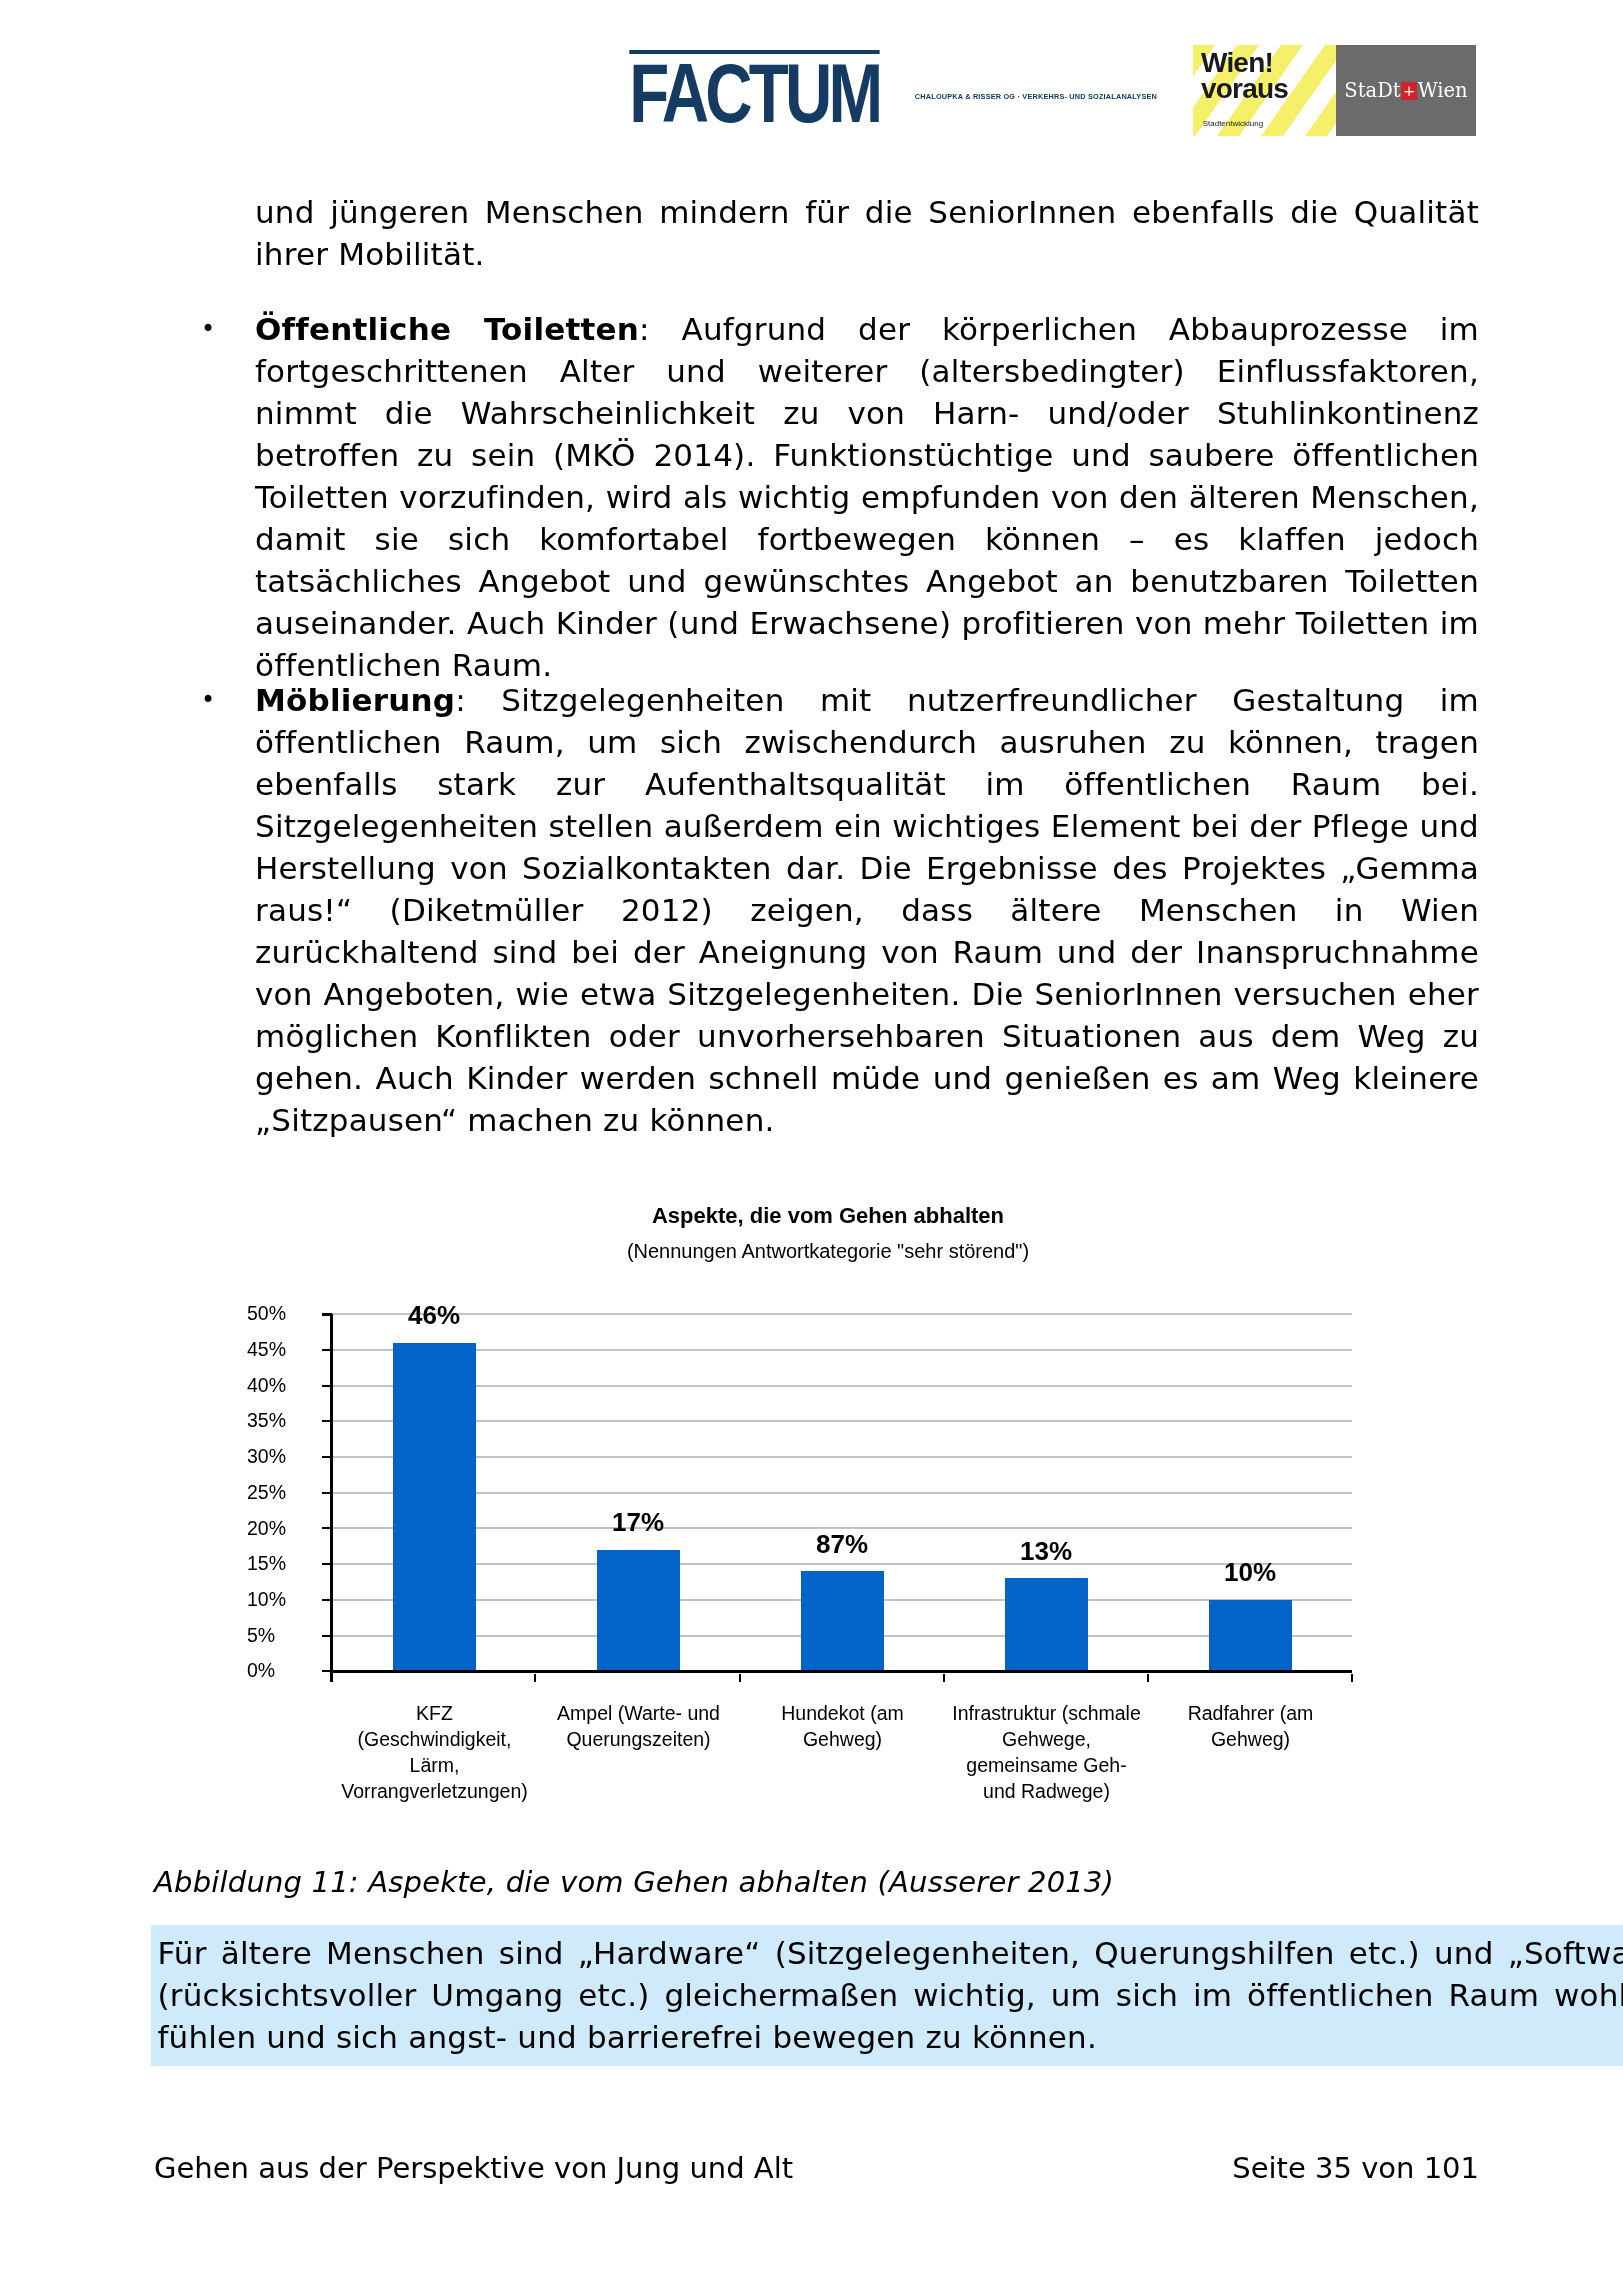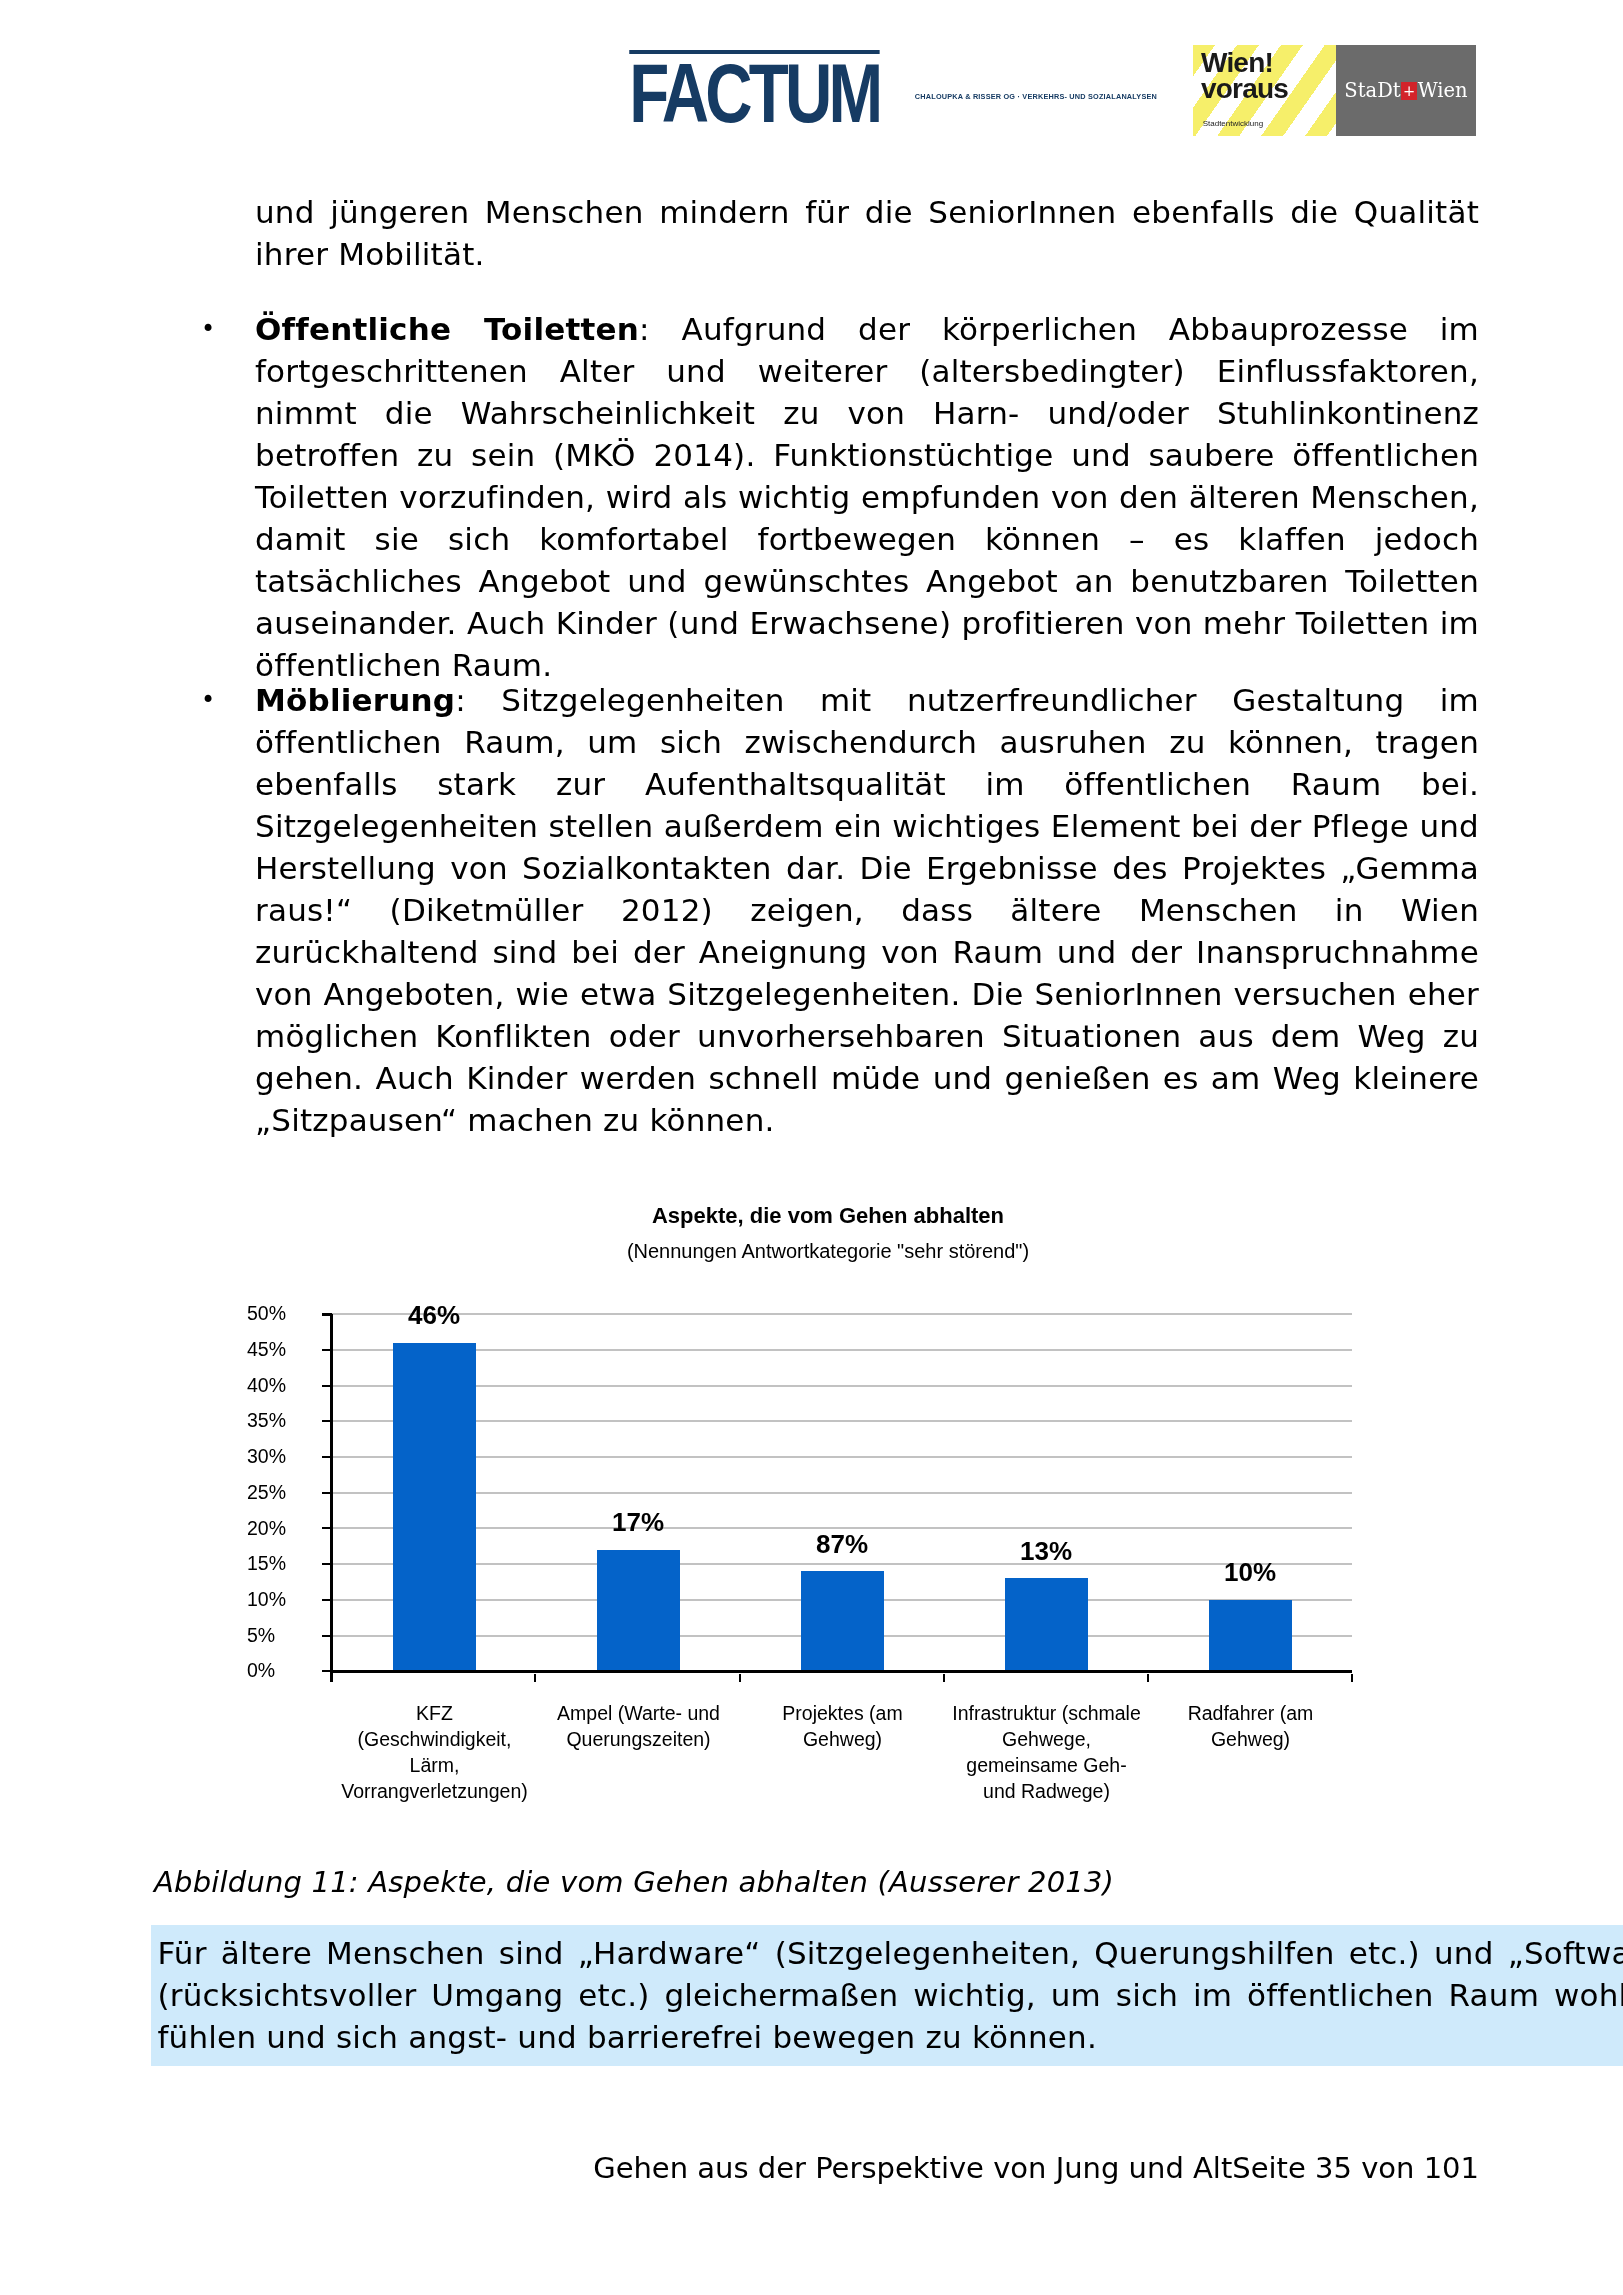--- a/index.html
+++ b/index.html
@@ -50,21 +50,21 @@
 
   
   .caption { position: absolute; left: 154px; top: 1865px; font-size: 29px; font-style: italic; letter-spacing: 0.2px; }
 
   
   .highlight { position: absolute; left: 151px; top: 1925px; width: 1534px; padding: 6.5px 6.5px 8px 6.5px; background: #cfeafb;
                font-size: 31px; line-height: 42px; text-align: justify; letter-spacing: 0.2px; box-sizing: border-box; }
   .highlight p { margin: 0; }
 
   
-  .footer { position: absolute; top: 2151px; left: 154px; width: 1325px; display: flex; justify-content: flex-end; font-size: 29px; }
+  .footer { position: absolute; top: 2151px; left: 154px; width: 1325px; display: flex; justify-content: space-between; font-size: 29px; }
 </style>
 </head>
 <body>
 
 <div class="logos">
   <div class="factum">
     <div class="factum-word">FACTUM</div>
     <div class="factum-sub">CHALOUPKA &amp; RISSER OG · VERKEHRS- UND SOZIALANALYSEN</div>
   </div>
   <div class="wien-voraus">
@@ -159,21 +159,21 @@
         <div>KFZ</div>
         <div>(Geschwindigkeit,</div>
         <div>Lärm,</div>
         <div>Vorrangverletzungen)</div>
       </div>
       <div class="cat-label" style="left: 277px;">
         <div>Ampel (Warte- und</div>
         <div>Querungszeiten)</div>
       </div>
       <div class="cat-label" style="left: 481px;">
-        <div>Projektes (am</div>
+        <div>Hundekot (am</div>
         <div>Gehweg)</div>
       </div>
       <div class="cat-label" style="left: 685px;">
         <div>Infrastruktur (schmale</div>
         <div>Gehwege,</div>
         <div>gemeinsame Geh-</div>
         <div>und Radwege)</div>
       </div>
       <div class="cat-label" style="left: 889px;">
         <div>Radfahrer (am</div>

